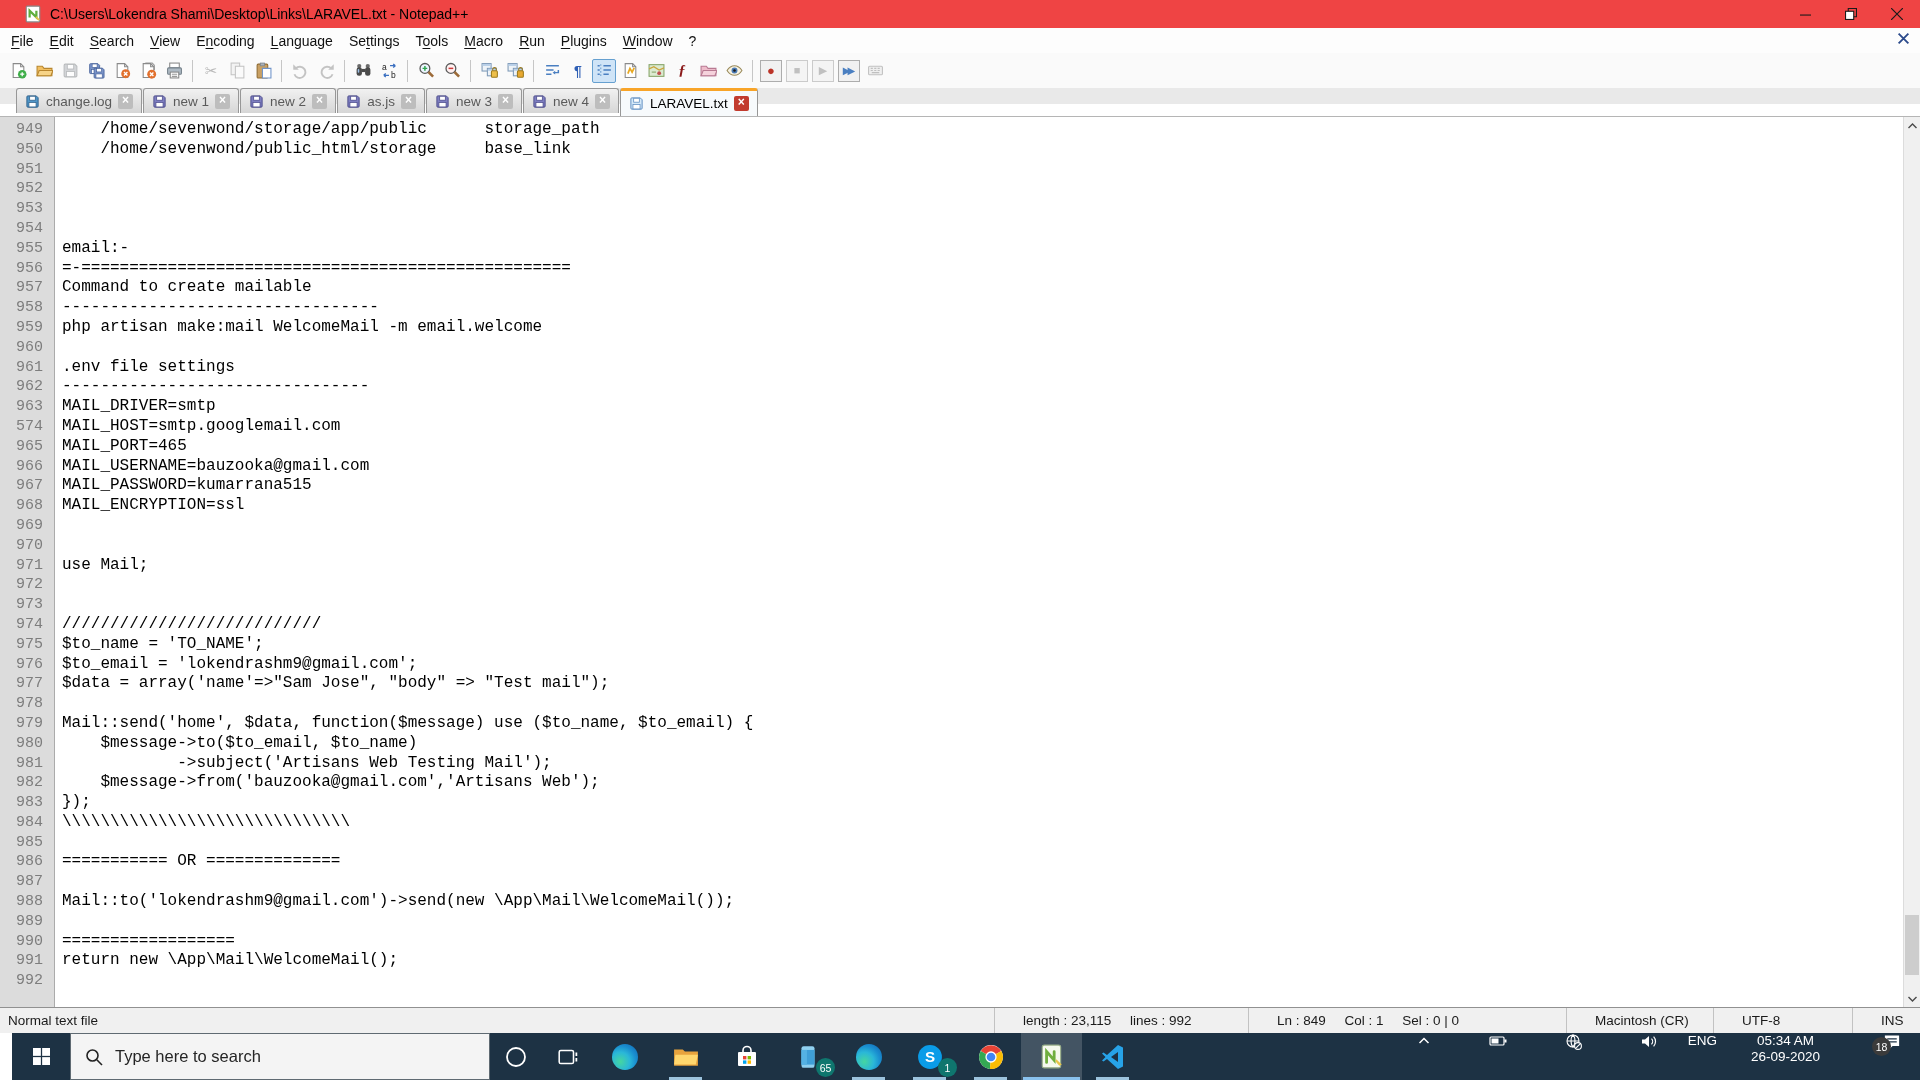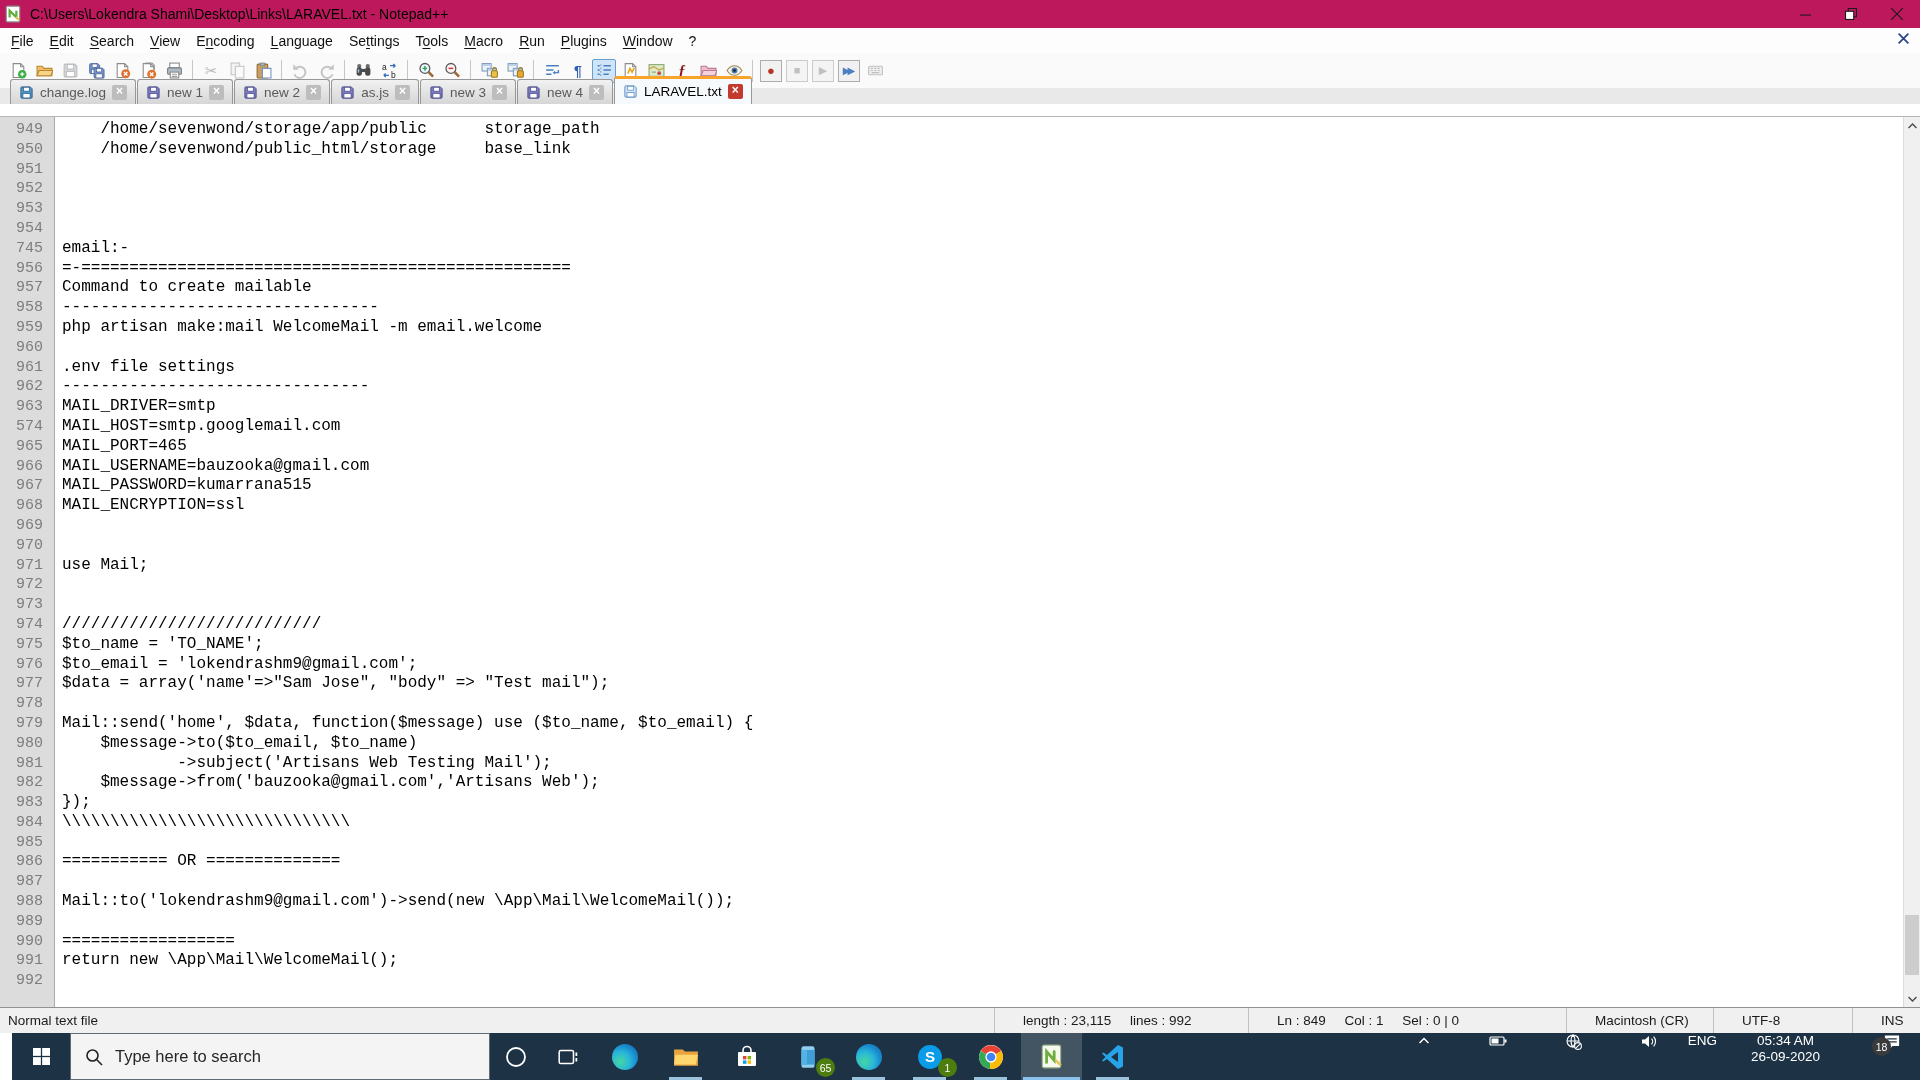--- a/index.html
+++ b/index.html
@@ -1,41 +1,41 @@
 <!DOCTYPE html>
 <html><head>
 <meta charset="utf-8">
 <style>
   * { margin:0; padding:0; box-sizing:border-box; }
   html,body { width:1920px; height:1080px; }
   body { font-family:"Liberation Sans", sans-serif; background:#888; }
   .screen { position:relative; width:1920px; height:1080px; background:#fff; overflow:hidden; }
 
   
-  .titlebar { height:28px; display:flex; align-items:center; background:#be185d; padding-left:4px; gap:8px; }
+  .titlebar { height:28px; display:flex; align-items:center; background:#ef4444; padding-left:24px; gap:8px; }
   .title-text { font-size:14px; color:#000; white-space:nowrap; }
   .win-controls { margin-left:auto; display:flex; height:100%; }
   .win-btn { width:46px; height:100%; display:flex; align-items:center; justify-content:center; }
 
   
   .menubar { height:25px; display:flex; align-items:center; background:#fdfdfd; padding-left:3px; position:relative; }
   .menu-item { font-size:14px; color:#101010; padding:3px 8px; white-space:pre; }
   .menu-item u { text-underline-offset:2px; }
   .close-doc { position:absolute; right:10px; top:3px; cursor:pointer; }
 
   
   .toolbar { height:35px; display:flex; align-items:center; background:#fafafa; padding-left:5px; }
   .tbi { width:24px; height:24px; display:flex; align-items:center; justify-content:center; margin:0 1px; }
   .tbi.dis { opacity:.6; }
   .tbi.active { background:#cfe4f7; border:1px solid #66a0d0; border-radius:2px; }
   .tbi.boxed { border:1px solid #adadad; background:#f1f1f1; width:22px; height:22px; margin:0 2px; }
   .tbsep { width:1px; height:22px; background:#c6c6c6; margin:0 5px; }
 
   
-  .tabbar { height:16px; background:#e9e9e9; display:flex; align-items:flex-end; padding-left:10px; }
+  .tabbar { height:16px; background:#e9e9e9; display:flex; padding-left:16px; }
   .tab { display:flex; align-items:center; gap:6px; height:25px; padding:0 8px; margin-right:1px;
          background:linear-gradient(#f1f1f1,#d6d6d6); border:1px solid #979797; border-bottom:none;
          border-radius:3px 3px 0 0; font-size:13.5px; color:#5a5a5a; white-space:nowrap; }
   .tab.active { height:28px; background:#f7fafc; border-top:3px solid #f8a428; color:#000; }
   .tab-close { width:15px; height:15px; border-radius:2px; background:#bdbdbd; color:#fff;
                font-size:12px; font-weight:bold; line-height:13px; text-align:center; }
   .tab.active .tab-close { background:#c23b2e; }
   .tab-icon { display:flex; }
 
   
@@ -61,21 +61,21 @@
   .taskbar { position:absolute; bottom:0; left:12px; right:0; height:47px; background:#1d3244; display:flex; align-items:stretch; }
   .tb-start { width:58px; display:flex; align-items:center; justify-content:center; }
   .tb-search { width:420px; background:#f4f4f4; border:1px solid #5f6a72; display:flex; align-items:center;
                gap:11px; padding-left:13px; color:#252525; font-size:16.5px; }
   .tb-btn { width:52px; display:flex; align-items:center; justify-content:center; }
   .tb-app { width:61px; position:relative; display:flex; align-items:center; justify-content:center; }
   .tb-app.active { background:rgba(255,255,255,.17); }
   .run-bar { position:absolute; bottom:0; left:14px; right:14px; height:3px; background:#9cc3dd; }
   .tb-app.active .run-bar { left:2px; right:2px; background:#8ac2ee; }
   .badge { position:absolute; right:3px; bottom:3px; min-width:19px; height:19px; border-radius:50%;
-           background:#4d7c0f; color:#fff; font-size:10.5px; display:flex; align-items:center; justify-content:center; }
+           background:#0f766e; color:#fff; font-size:10.5px; display:flex; align-items:center; justify-content:center; }
   .edge-ball { width:26px; height:26px; border-radius:50%;
                background:radial-gradient(circle at 32% 68%, #45d6a0 0%, #2ab7d8 38%, #1a8fd0 62%, #0e5fae 100%); }
   .tray { margin-left:auto; display:flex; align-items:flex-start; gap:25px; padding-right:12px; }
   .tray-item { display:flex; align-items:center; justify-content:center;margin-left:32px; }
   .tray-lang { color:#fff; font-size:13.5px; padding:0 4px; }
   .tray-clock { color:#fff; font-size:13.5px; line-height:16px; text-align:center; padding:0 5px; }
   .tray-notif { position:relative; padding-right:6px; }
   .tray-badge { position:absolute; left:-10px; bottom:-4px; min-width:19px; height:19px; border-radius:50%;
                 background:#3b3b3b; color:#fff; font-size:10.5px; display:flex; align-items:center; justify-content:center; }
 </style>
@@ -433,21 +433,21 @@
     </div>
 
   <div class="editor">
     <div class="gutter" id="gutter">
         <div>949</div>
         <div>950</div>
         <div>951</div>
         <div>952</div>
         <div>953</div>
         <div>954</div>
-        <div>745</div>
+        <div>955</div>
         <div>956</div>
         <div>957</div>
         <div>958</div>
         <div>959</div>
         <div>960</div>
         <div>961</div>
         <div>962</div>
         <div>963</div>
         <div>574</div>
         <div>965</div>

